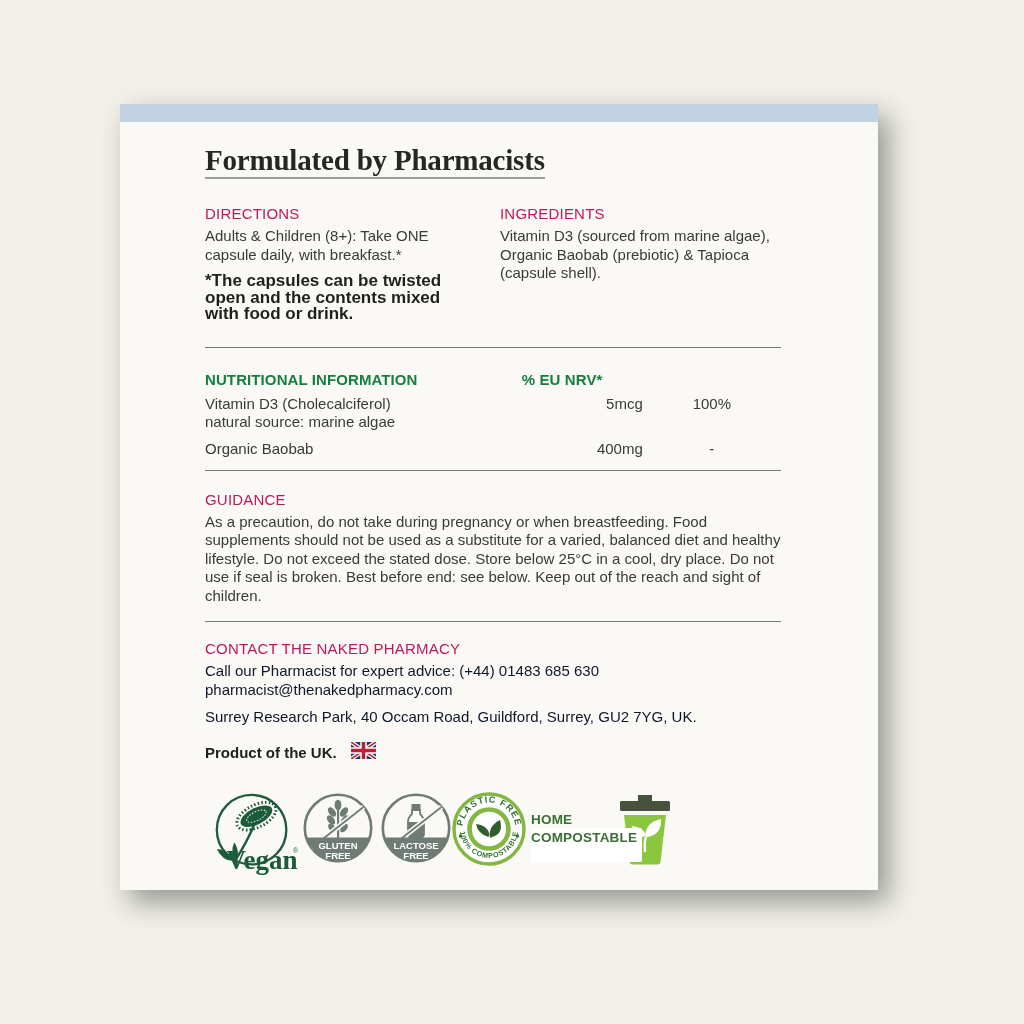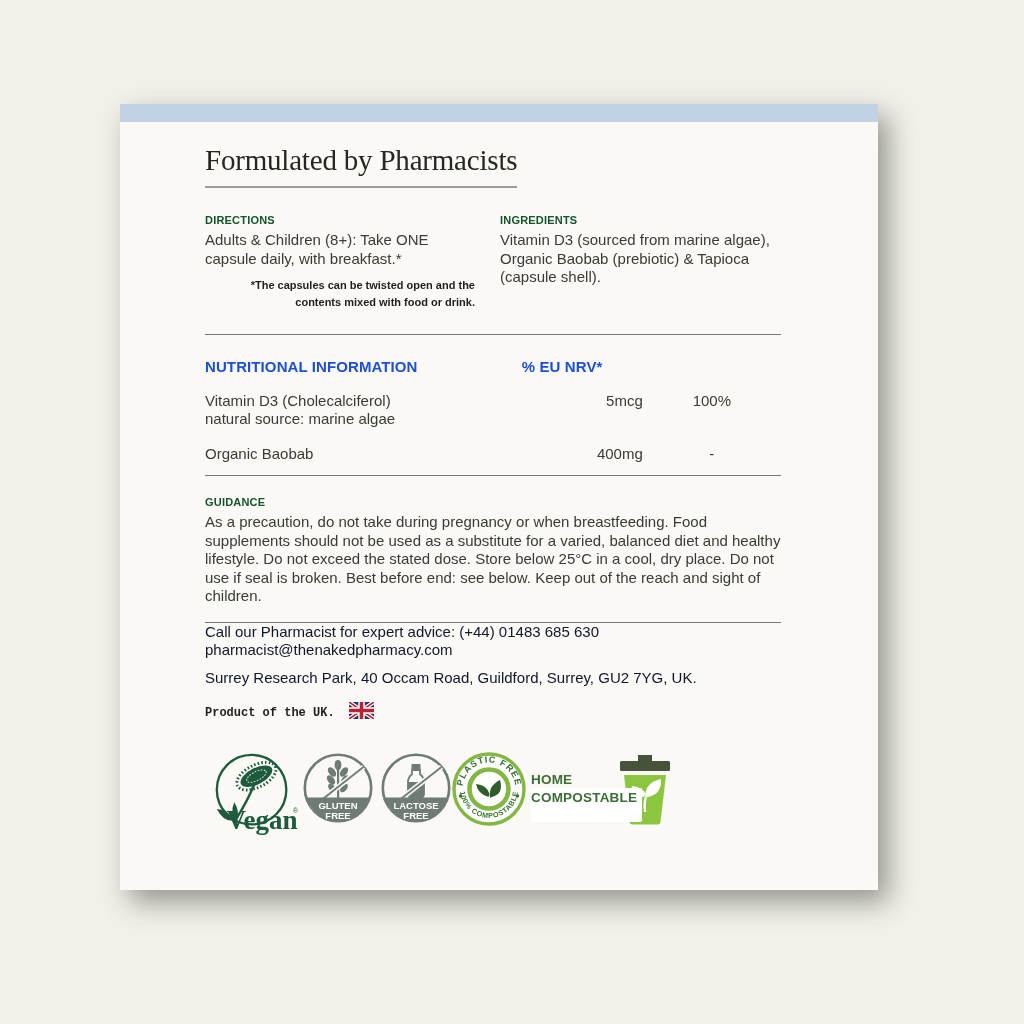--- a/index.html
+++ b/index.html
@@ -16,55 +16,54 @@
     width:758px; height:786px;
     background:#FAF9F5;
     box-shadow:10px 12px 26px rgba(40,40,40,0.45);
   }
   .topbar { width:100%; height:18px; background:#C1D2E4; }
   .content { padding:0 97px 0 85px; }
   .page-title {
     display:inline-block;
     margin-top:22px;
     font-family:"Liberation Serif", serif;
-    font-size:29px; font-weight:400; letter-spacing:-0.2px;
+    font-size:29px; font-weight:700; letter-spacing:-0.2px;
     color:#262622;
     border-bottom:2px solid #9C9C98;
-    padding-bottom:9px;
   }
   .cols { display:flex; margin-top:26px; }
   .col-left { width:295px; }
   .col-right { flex:1; }
   .sec-h {
-    font-size:11px; font-weight:bold; color:#14532d; letter-spacing:0.2px;
+    font-size:15px; font-weight:normal; color:#be185d; letter-spacing:0.2px;
     margin-bottom:5px;
   }
   .body-txt { font-size:15px; line-height:18.5px; color:#3A3A36; }
-  .note-txt { margin-top:9px; font-size:11px; font-weight:bold; line-height:16.5px; color:#1F1F1D; width:270px;text-align:right;}
+  .note-txt { margin-top:9px; font-size:17px; font-weight:bold; line-height:16.5px; color:#1F1F1D; width:270px;}
   .rule { border:none; border-top:1px solid #777773; margin-top:24px; }
   .nt { margin-top:23px; }
   .nt-row { display:flex; align-items:flex-start; }
   .nt-c1 { width:50%; }
   .nt-c2 { width:26%; text-align:right; }
   .nt-c3 { width:24%; text-align:center; }
-  .nt-head { font-size:15px; font-weight:bold; color:#1d4ed8; letter-spacing:0.1px; }
+  .nt-head { font-size:15px; font-weight:bold; color:#15803d; letter-spacing:0.1px; }
   .nt-cell { font-size:15px; color:#3A3A36; }
   .nt-sub { font-size:15px; color:#3A3A36; margin-top:1px; }
-  .nt-r1 { margin-top:17px; }
-  .nt-r2 { margin-top:18px; }
+  .nt-r1 { margin-top:7px; }
+  .nt-r2 { margin-top:10px; }
   .footnote { margin-top:29px; font-size:13px; color:#3A3A36; }
   .rule2 { margin-top:13px; }
   .guid-h { margin-top:20px; }
   .guid-p { margin-top:3px; width:100%; }
   .rule3 { margin-top:16px; }
   .contact-h { margin-top:18px; }
   .contact-line { font-size:15px; line-height:18.5px; color:#0f172a; }
   .addr { margin-top:9px; }
   .origin-row { margin-top:15px; display:flex; align-items:center; }
-  .origin-txt { font-size:12px; font-weight:bold; color:#1F1F1D;font-family:Liberation Mono, monospace; }
+  .origin-txt { font-size:15px; font-weight:bold; color:#1F1F1D; }
   .flag { margin-left:14px; display:inline-block; }
   .badges { margin-top:29px; display:flex; align-items:flex-start; }
   .badge { flex:none; }
   .b-vegan { width:97px; margin-right:0; }
   .b-gf { width:72px; margin-right:6px; }
   .b-lf { width:72px; margin-right:0px; }
   .b-pf { width:74px; margin-right:3px; }
   .home-comp { display:flex; align-items:center; margin-left:2px; margin-top:12px; }
   .hc-text {
     font-size:13.5px; font-weight:bold; color:#3C6E35; line-height:16px;
@@ -119,20 +118,21 @@
     <hr class="rule rule2">
 
     <div>
       <div class="sec-h guid-h">GUIDANCE</div>
       <div class="body-txt guid-p">As a precaution, do not take during pregnancy or when breastfeeding. Food supplements should not be used as a substitute for a varied, balanced diet and healthy lifestyle. Do not exceed the stated dose. Store below 25°C in a cool, dry place. Do not use if seal is broken. Best before end: see below. Keep out of the reach and sight of children.</div>
     </div>
 
     <hr class="rule rule3">
 
     <div>
+      <div class="sec-h contact-h">CONTACT THE NAKED PHARMACY</div>
       <div class="contact-line">Call our Pharmacist for expert advice: (+44) 01483 685 630</div>
       <div class="contact-line">pharmacist@thenakedpharmacy.com</div>
       <div class="contact-line addr">Surrey Research Park, 40 Occam Road, Guildford, Surrey, GU2 7YG, UK.</div>
       <div class="origin-row">
         <span class="origin-txt">Product of the UK.</span>
         <span class="flag">
           <svg width="25" height="17" viewBox="0 0 25 17">
             <rect width="25" height="17" fill="#20356B"></rect>
             <path d="M0,0 L25,17 M25,0 L0,17" stroke="#FFFFFF" stroke-width="4"></path>
             <path d="M0,0 L25,17 M25,0 L0,17" stroke="#B92234" stroke-width="1.6"></path>

